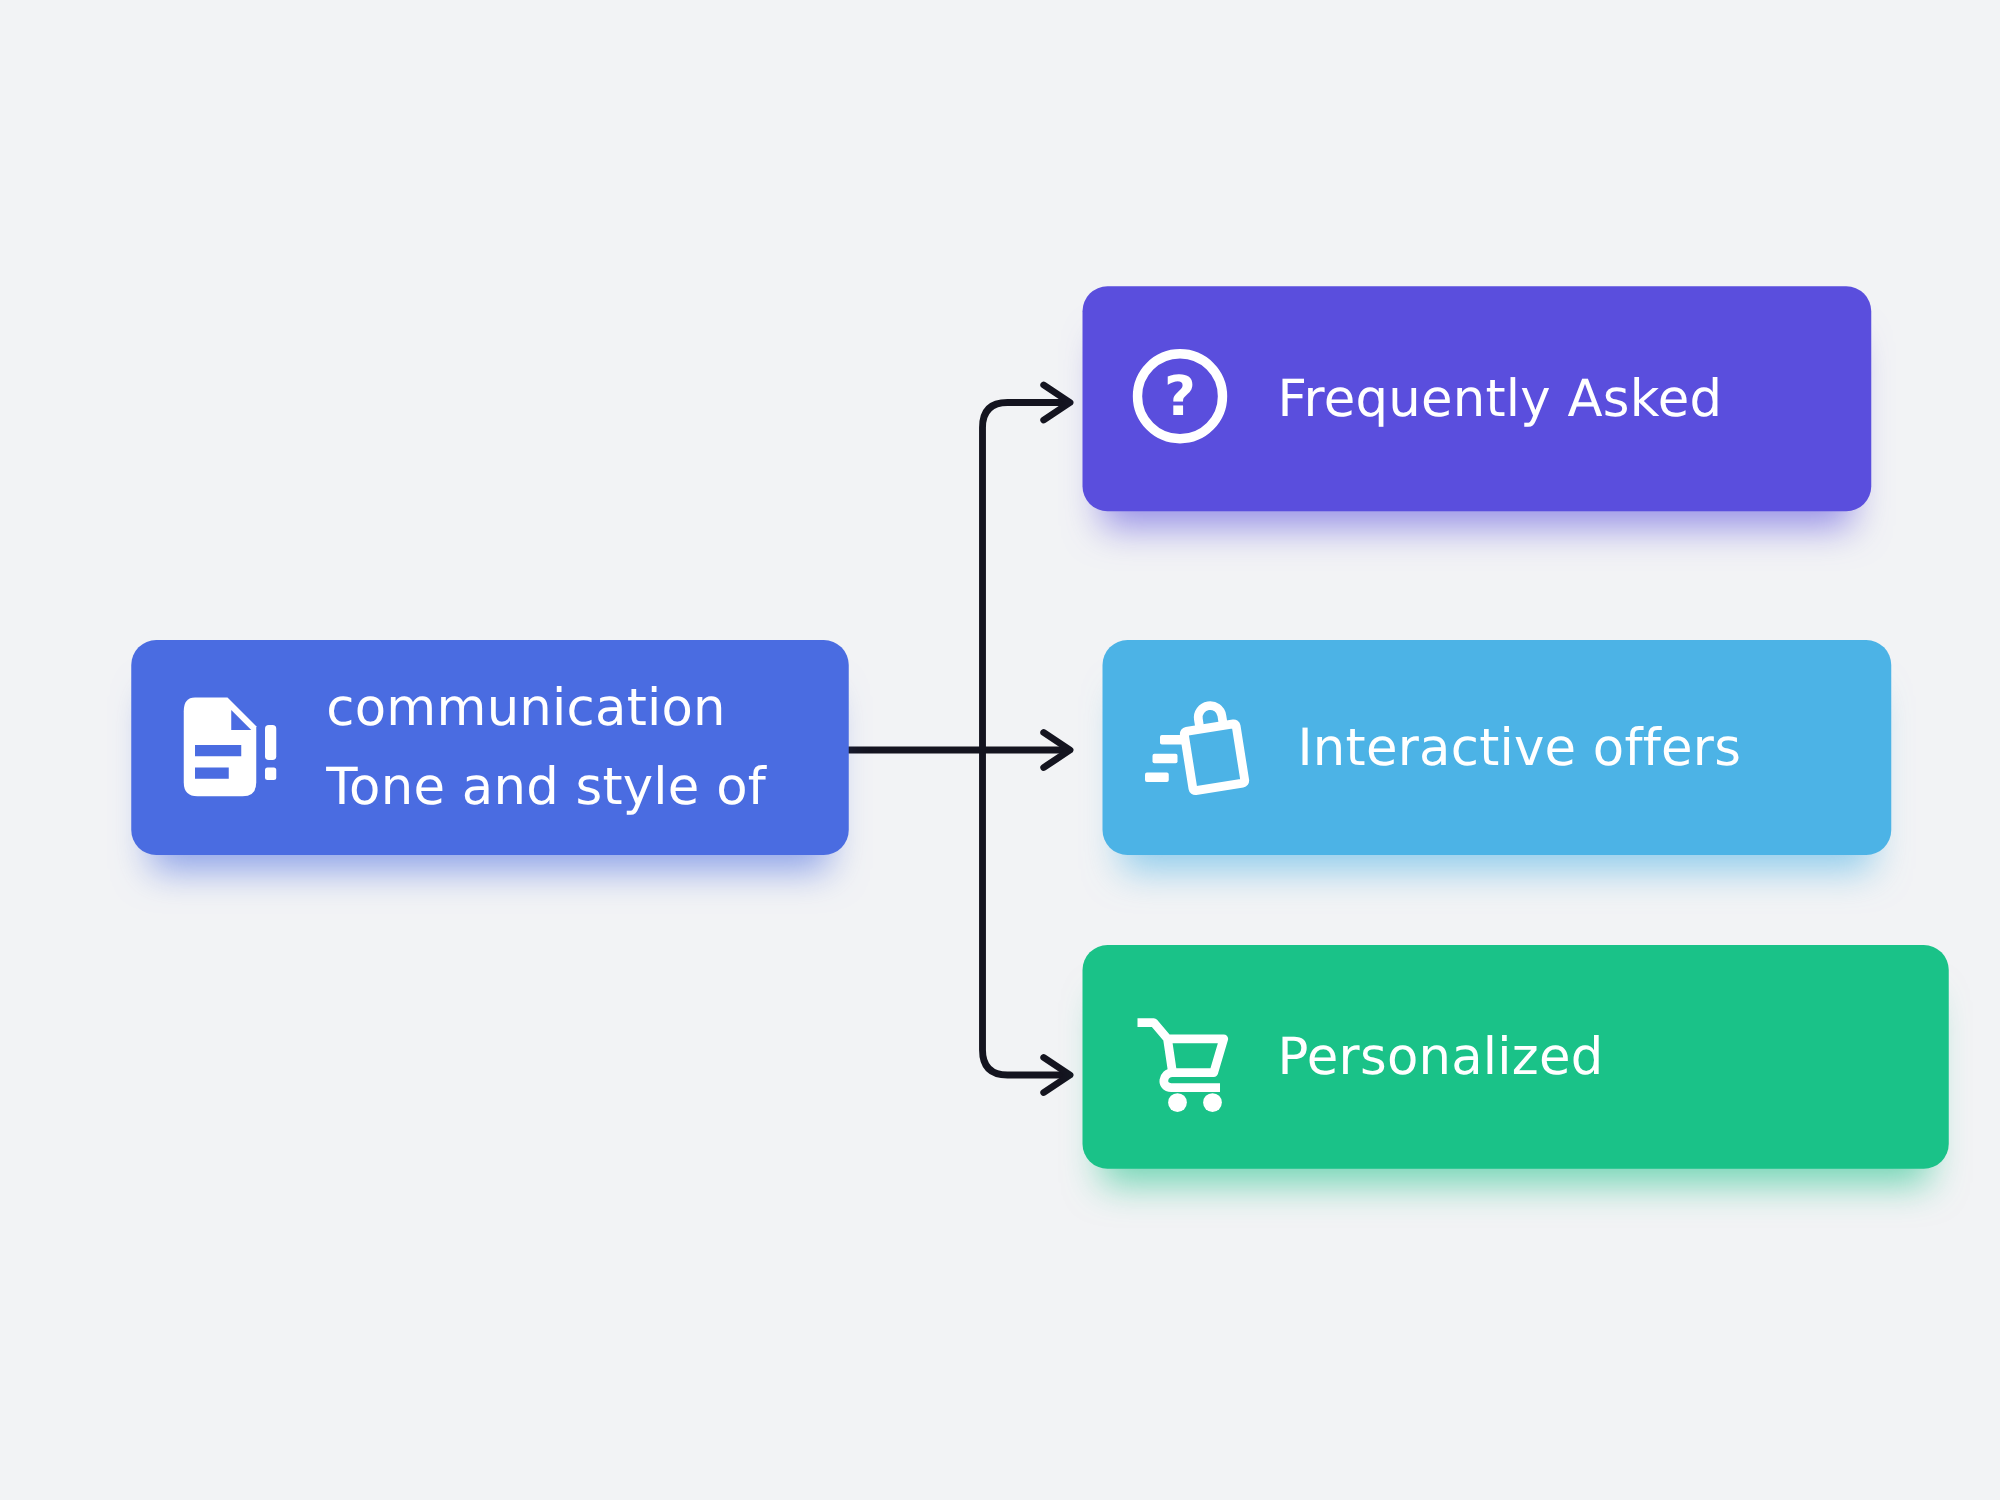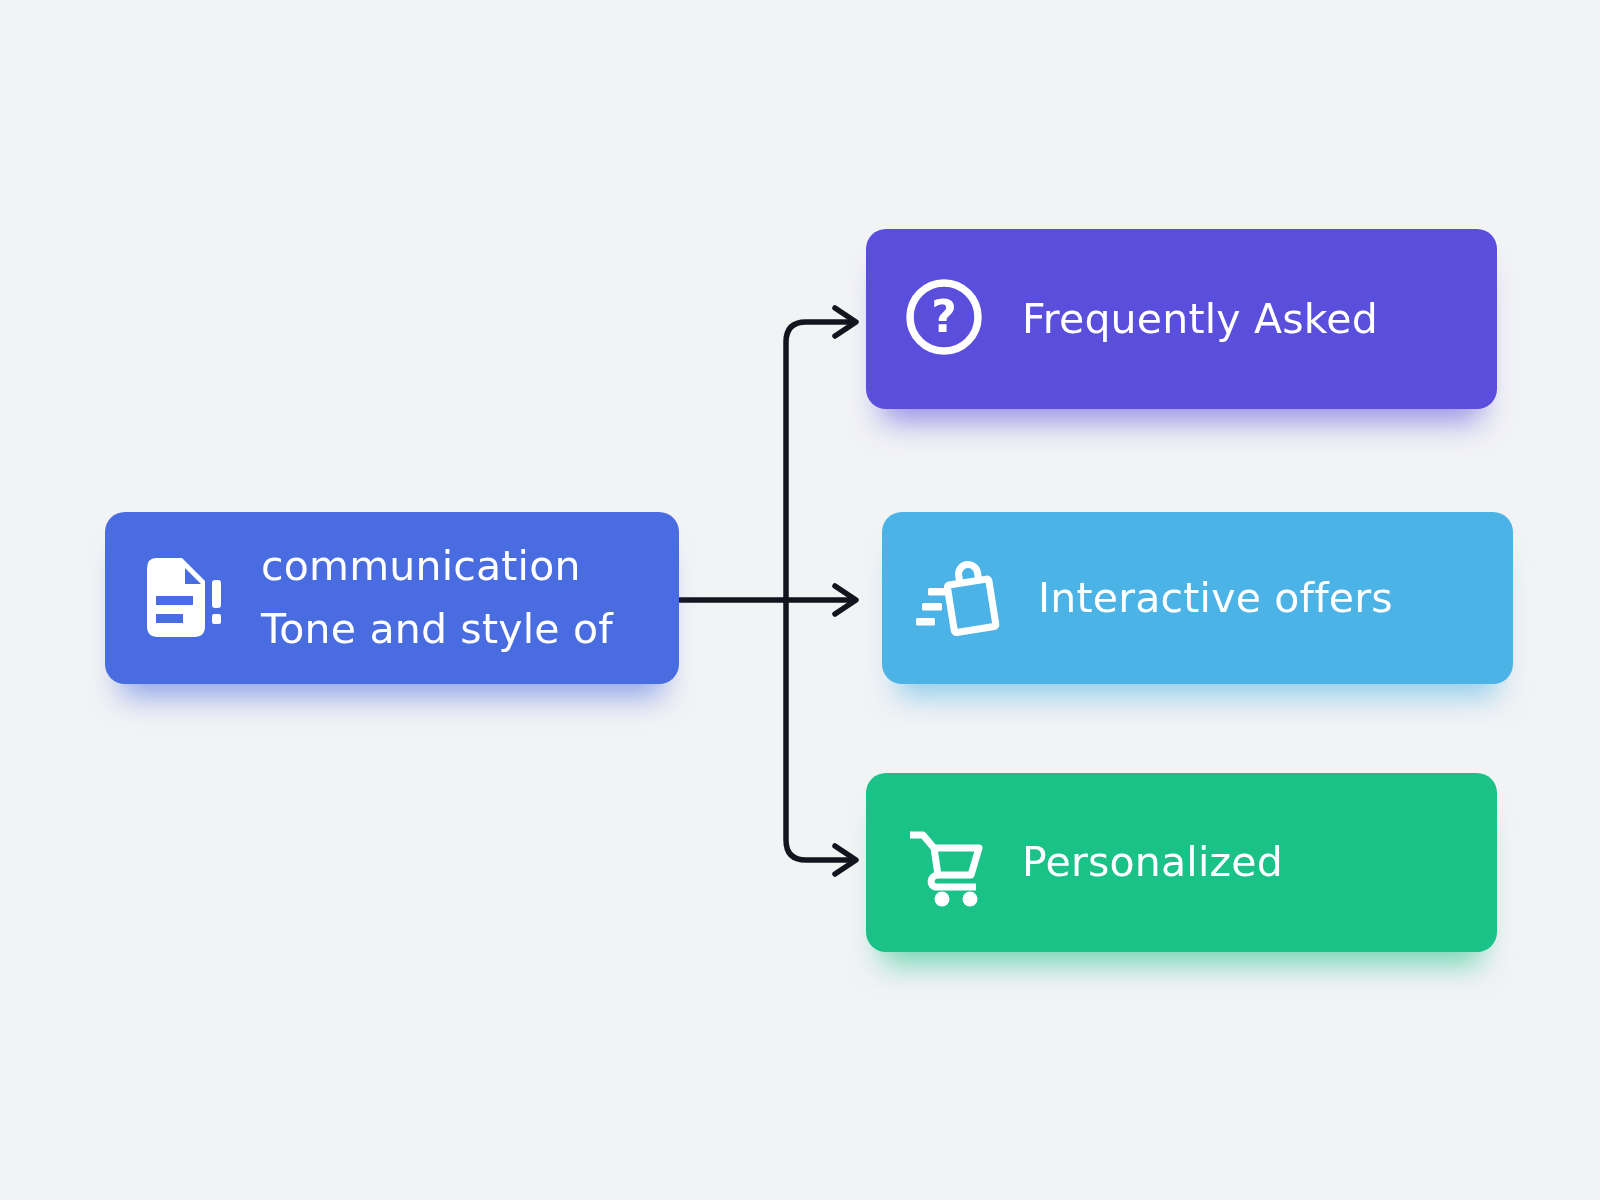--- a/index.html
+++ b/index.html
@@ -52,21 +52,21 @@
     line-height: 63px;
     letter-spacing: 0.2px;
   }
   .card .label .line {
     display: block;
     white-space: nowrap;
   }
   #node-root   { left: 105px; top: 512px; width: 574px; height: 172px; }
   #node-faq    { left: 866px; top: 229px; width: 631px; height: 180px; }
   #node-offers { left: 866px; top: 512px; width: 631px; height: 172px; margin-left: 16px; }
-  #node-recs   { left: 866px; top: 773px; width: 631px; height: 179px; }
+  #node-recs   { left: 866px; top: 756px; width: 693px; height: 179px; }
 </style>
 </head>
 <body>
 
 <div class="stage" style="background-color: rgb(242, 243, 245);">
 
   <svg class="connectors" viewBox="0 0 1600 1200" aria-hidden="true" style="color: rgb(20, 20, 31);">
     <g fill="none" stroke="currentColor" stroke-width="5.5" stroke-linecap="round" stroke-linejoin="round">
       <path d="M679 600 H851"></path>
       <path d="M835 586 L856 600 L835 614"></path>

